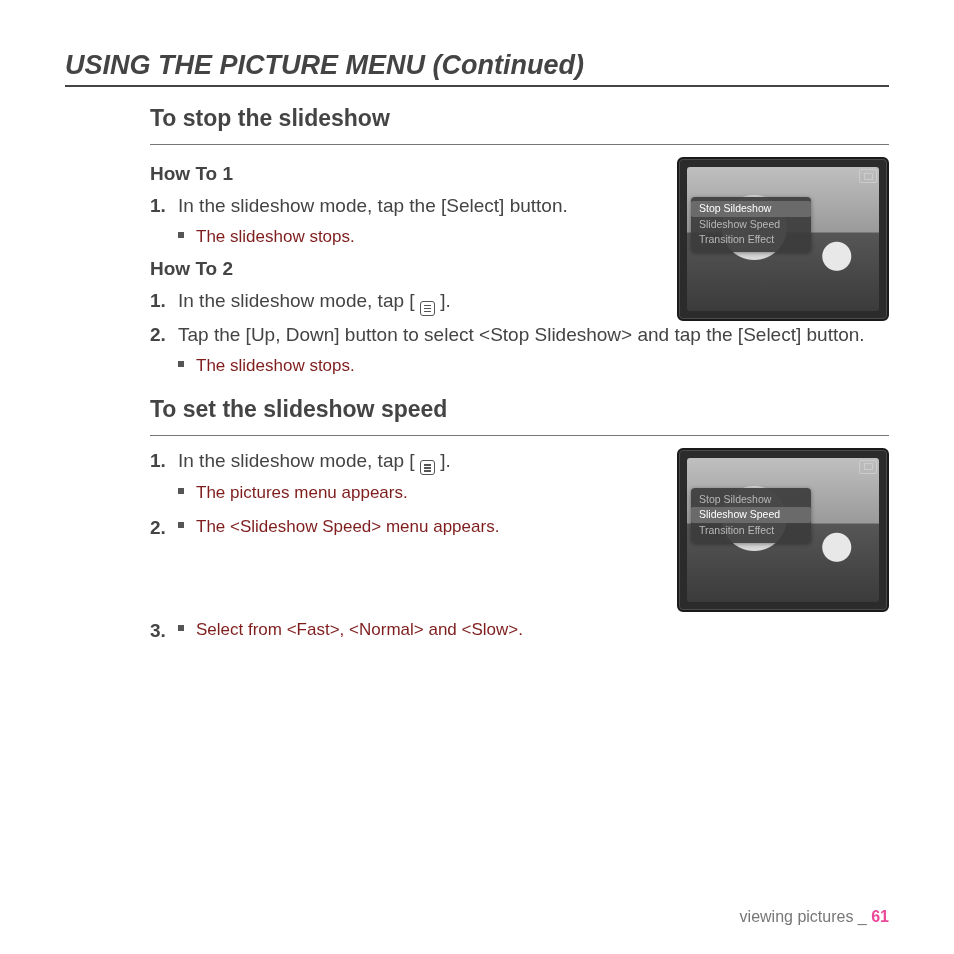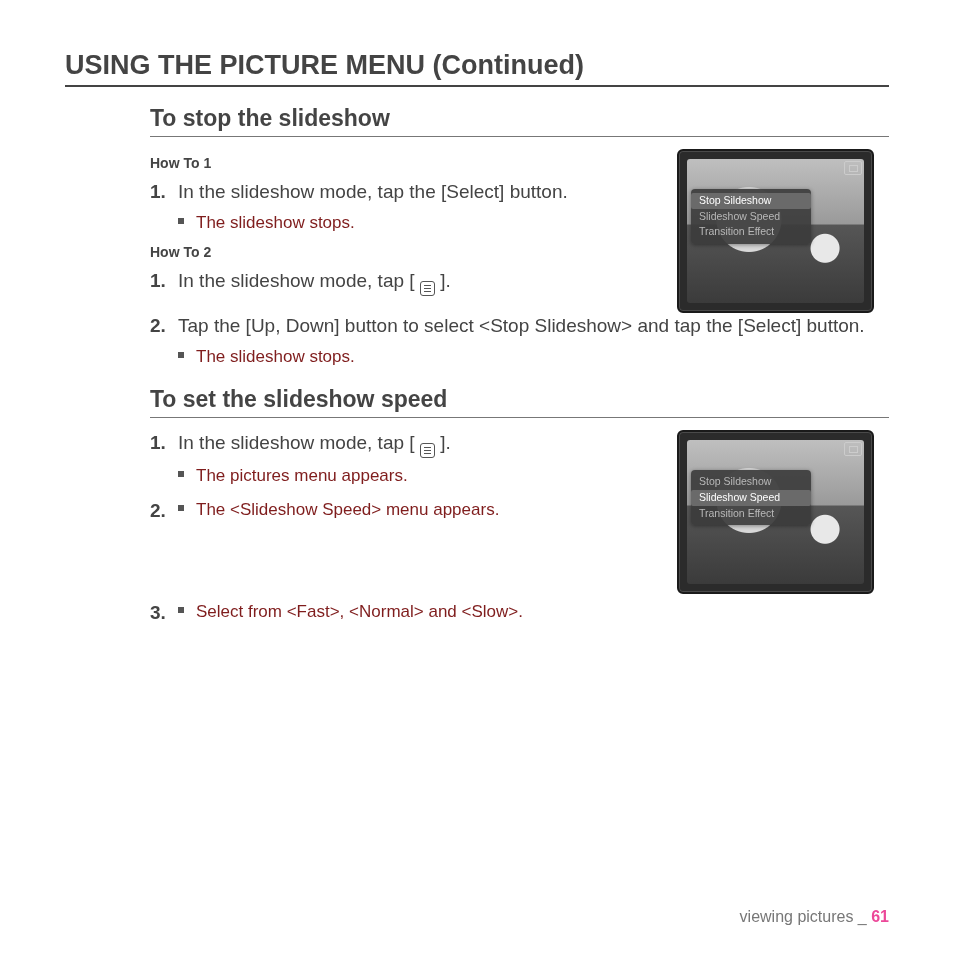--- a/index.html
+++ b/index.html
@@ -15,44 +15,45 @@
     padding: 50px 65px 30px 65px;
     position: relative;
     height: 100%;
   }
   h1.title {
     font-size: 27px;
     font-weight: bold;
     margin: 0 0 8px 0;
     border-bottom: 2px solid #444;
     padding-bottom: 4px;
+    font-style: italic;
   }
   .section {
     margin-top: 18px;
   }
   h2.subtitle {
     font-size: 23px;
     font-weight: bold;
     margin: 0 0 6px 0;
     border-bottom: 1px solid #777;
-    padding-bottom: 4px;
+    padding-bottom: 12px;
     margin-left: 85px;
   }
   .content-block {
     margin-left: 85px;
     margin-top: 12px;
   }
   .row {
     display: flex;
     gap: 18px;
     align-items: flex-start;
   }
   .text-col { flex: 1; }
   .howto {
-    font-size: 14px;
+    font-size: 19px;
     font-weight: bold;
     margin: 6px 0 8px 0;
   }
   ol {
     list-style: none;
     padding: 0;
     margin: 0;
   }
   ol > li {
     position: relative;
@@ -110,21 +111,21 @@
   
   .fig {
     width: 212px;
     flex-shrink: 0;
   }
   .device {
     background: #2b2b2b;
     border: 2px solid #1a1a1a;
     border-radius: 6px;
     padding: 6px;
-    width: 197px;
+    width: 212px;
     height: 164px;
     position: relative;
     box-shadow: inset 0 0 0 1px #4a4a4a;
   }
   .photo {
     position: absolute;
     inset: 8px;
     border-radius: 3px;
     background:
       radial-gradient(circle at 35% 42%, #d8d8d8 0 32px, transparent 33px),

